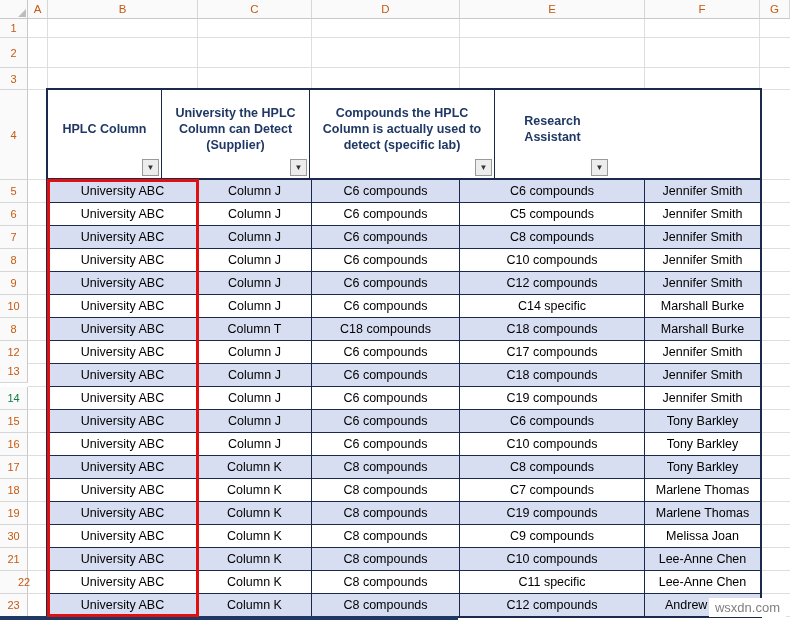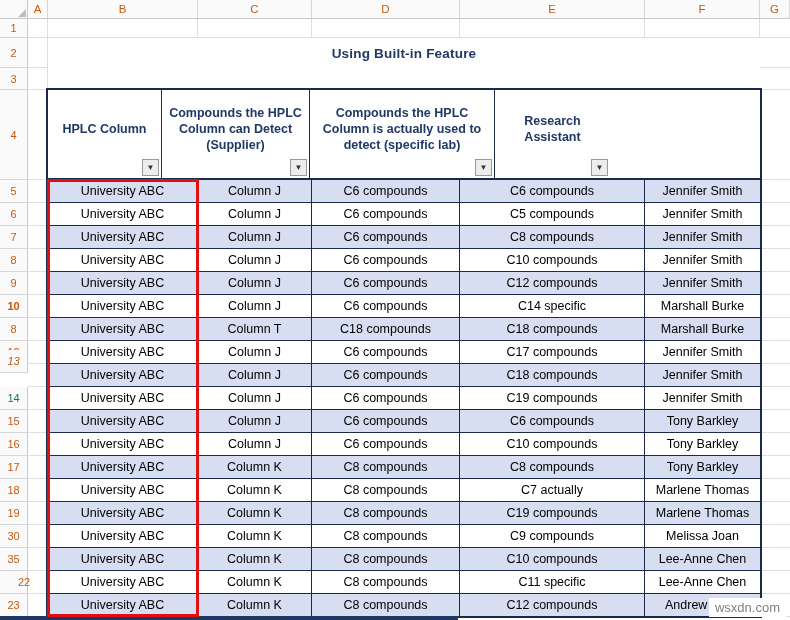--- a/index.html
+++ b/index.html
@@ -63,34 +63,31 @@
 </style>
 </head>
 <body>
 
 <div id="sheet">
 
   <div id="corner">
     <div class="tri"></div>
   </div>
 
-  <div id="title-block">
-    <span>Using Built-in Feature</span>
-  </div>
 
   <div id="table">
     <div id="thead">
         <div class="h-cell" style="width: 114px;">
           <span>HPLC Column</span>
           <div class="filter-btn">
             <span class="arr">▼</span>
           </div>
         </div>
         <div class="h-cell" style="width: 148px;">
-          <span>Compounds the HPLC Column can Detect (Supplier)</span>
+          <span>University the HPLC Column can Detect (Supplier)</span>
           <div class="filter-btn">
             <span class="arr">▼</span>
           </div>
         </div>
         <div class="h-cell" style="width: 185px;">
           <span>Compounds the HPLC Column is actually used to detect (specific lab)</span>
           <div class="filter-btn">
             <span class="arr">▼</span>
           </div>
         </div>
@@ -190,21 +187,21 @@
           <div class="t-cell" style="width: 150px;">University ABC</div>
           <div class="t-cell" style="width: 114px;">Column K</div>
           <div class="t-cell" style="width: 148px;">C8 compounds</div>
           <div class="t-cell" style="width: 185px;">C8 compounds</div>
           <div class="t-cell" style="width: 115px;">Tony Barkley</div>
         </div>
         <div class="t-row">
           <div class="t-cell" style="width: 150px;">University ABC</div>
           <div class="t-cell" style="width: 114px;">Column K</div>
           <div class="t-cell" style="width: 148px;">C8 compounds</div>
-          <div class="t-cell" style="width: 185px;">C7 actually</div>
+          <div class="t-cell" style="width: 185px;">C7 compounds</div>
           <div class="t-cell" style="width: 115px;">Marlene Thomas</div>
         </div>
         <div class="t-row band">
           <div class="t-cell" style="width: 150px;">University ABC</div>
           <div class="t-cell" style="width: 114px;">Column K</div>
           <div class="t-cell" style="width: 148px;">C8 compounds</div>
           <div class="t-cell" style="width: 185px;">C19 compounds</div>
           <div class="t-cell" style="width: 115px;">Marlene Thomas</div>
         </div>
         <div class="t-row">
@@ -281,27 +278,27 @@
     <div class="col-h" style="left: 760px; width: 30px;">G</div>
     <div class="row-h" style="top: 19px; height: 19px;">1</div>
     <div class="row-h" style="top: 38px; height: 30px;">2</div>
     <div class="row-h" style="top: 68px; height: 22px;">3</div>
     <div class="row-h" style="top: 90px; height: 90px;">4</div>
     <div class="row-h" style="top: 180px; height: 23px;">5</div>
     <div class="row-h" style="top: 203px; height: 23px;">6</div>
     <div class="row-h" style="top: 226px; height: 23px;">7</div>
     <div class="row-h" style="top: 249px; height: 23px;">8</div>
     <div class="row-h" style="top: 272px; height: 23px;">9</div>
-    <div class="row-h" style="top: 295px; height: 23px; font-weight: bold;">10</div>
+    <div class="row-h" style="top: 295px; height: 23px;">10</div>
     <div class="row-h" style="top: 318px; height: 23px;">8</div>
     <div class="row-h" style="top: 341px; height: 23px;">12</div>
-    <div class="row-h" style="top: 350px; height: 23px; font-style: italic;">13</div>
+    <div class="row-h" style="top: 360px; height: 23px;">13</div>
     <div class="row-h active" style="top: 387px; height: 23px;">14</div>
     <div class="row-h" style="top: 410px; height: 23px;">15</div>
     <div class="row-h" style="top: 433px; height: 23px;">16</div>
     <div class="row-h" style="top: 456px; height: 23px;">17</div>
     <div class="row-h" style="top: 479px; height: 23px;">18</div>
     <div class="row-h" style="top: 502px; height: 23px;">19</div>
     <div class="row-h" style="top: 525px; height: 23px;">30</div>
-    <div class="row-h" style="top: 548px; height: 23px;">35</div>
+    <div class="row-h" style="top: 548px; height: 23px;">21</div>
     <div class="row-h" style="top: 571px; height: 23px; padding-left: 21px;">22</div>
     <div class="row-h" style="top: 594px; height: 23px;">23</div>
   </div>
 
 </body></html>

